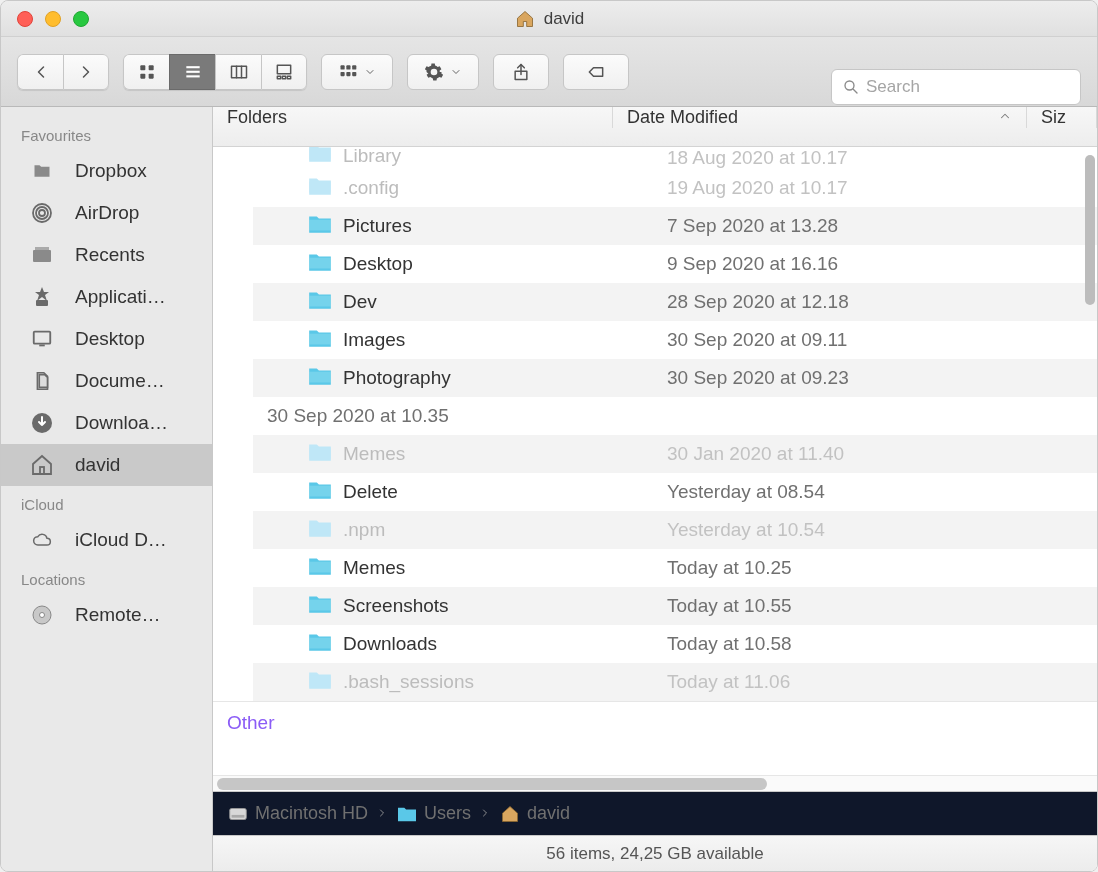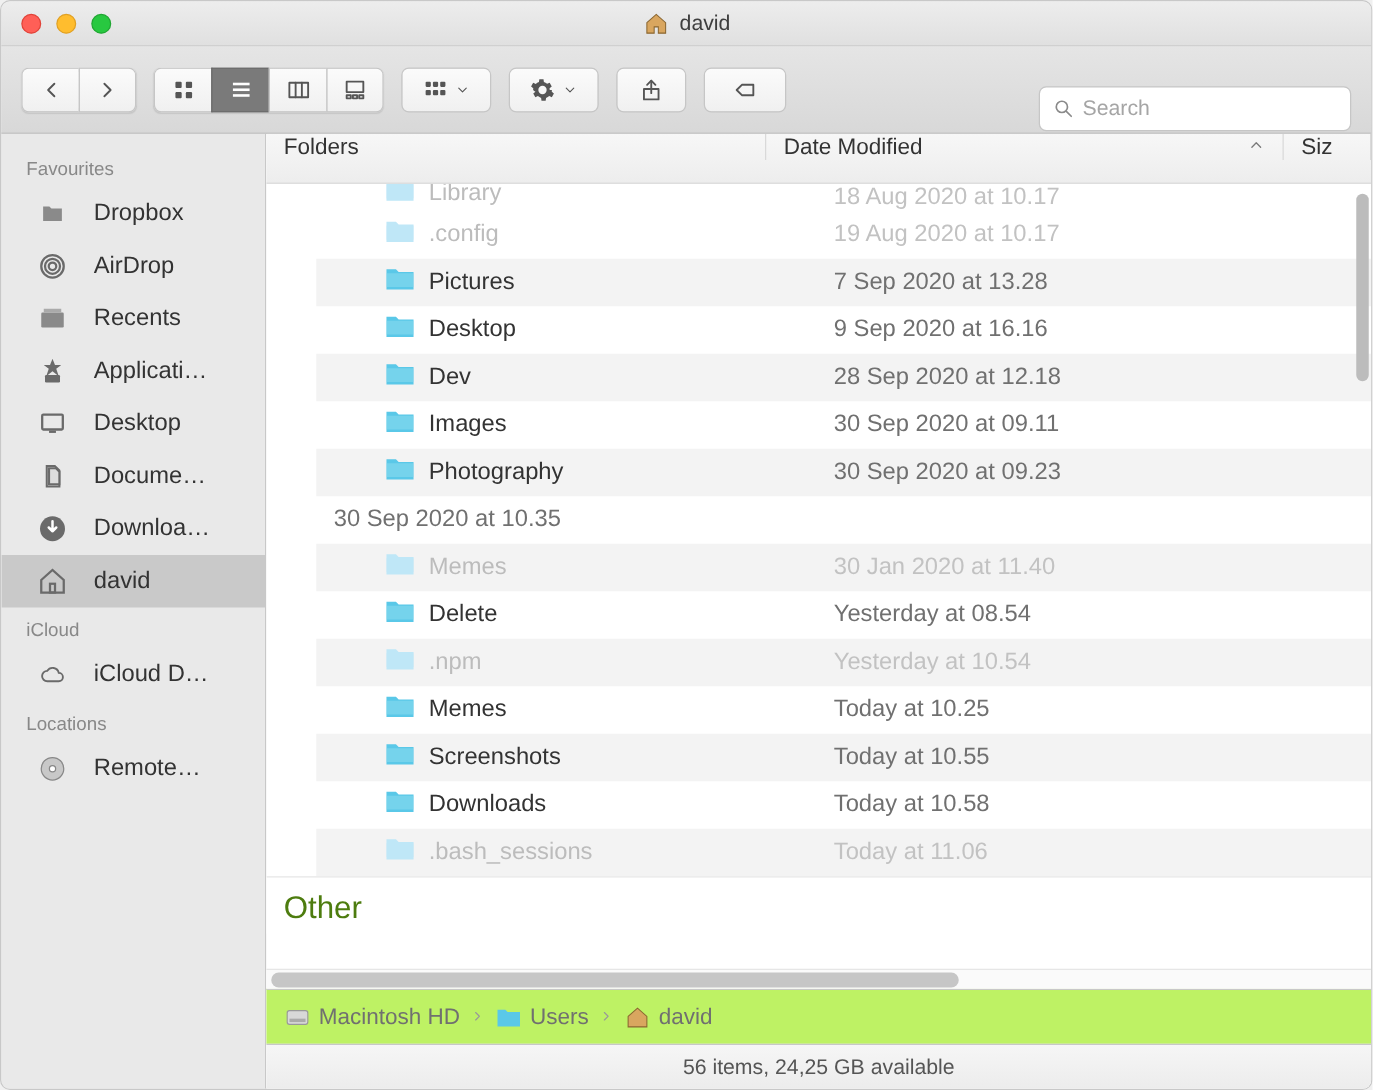--- a/index.html
+++ b/index.html
@@ -131,33 +131,33 @@
 .row.alt { background: #f3f3f3; }
 .row.dim { color: #bcbcbc; }
 .row.dim .folder-icn path { fill: #bfe7f7; }
 .row.cutoff { height: 22px; align-items: flex-end; overflow: hidden; color: #bcbcbc;}
 .row .name-cell { width: 400px; display: flex; align-items: center; padding-left: 54px; gap: 10px; }
 .row .date-cell { flex: 1; padding-left: 14px; color: #707070; }
 .row.dim .date-cell { color: #c2c2c2; }
 .folder-icn { width: 26px; height: 22px; flex-shrink: 0;}
 
 .group-header {
-  font-size: 25px;
-  color: #4d7c0f;
+  font-size: 19px;
+  color: #8b5cf6;
   padding: 10px 14px 6px;
   background: #fff;
   border-top: 1px solid #e6e6e6;
 }
 .hscroll-track { height: 16px; background: #fafafa; border-top: 1px solid #e6e6e6; position: relative; }
 .hscroll-thumb { position: absolute; left: 4px; top: 2px; height: 12px; width: 550px; background: #c6c6c6; border-radius: 6px; }
 
 .pathbar {
   height: 44px;
   border-top: 1px solid #c8c8c8;
-  background: #bef264;
+  background: #0f172a;
   display: flex;
   align-items: center;
   padding: 0 14px;
   gap: 8px;
   font-size: 18px;
   color: #707070;
 }
 .pathbar .sep { color: #aaa; }
 .statusbar {
   height: 36px;

